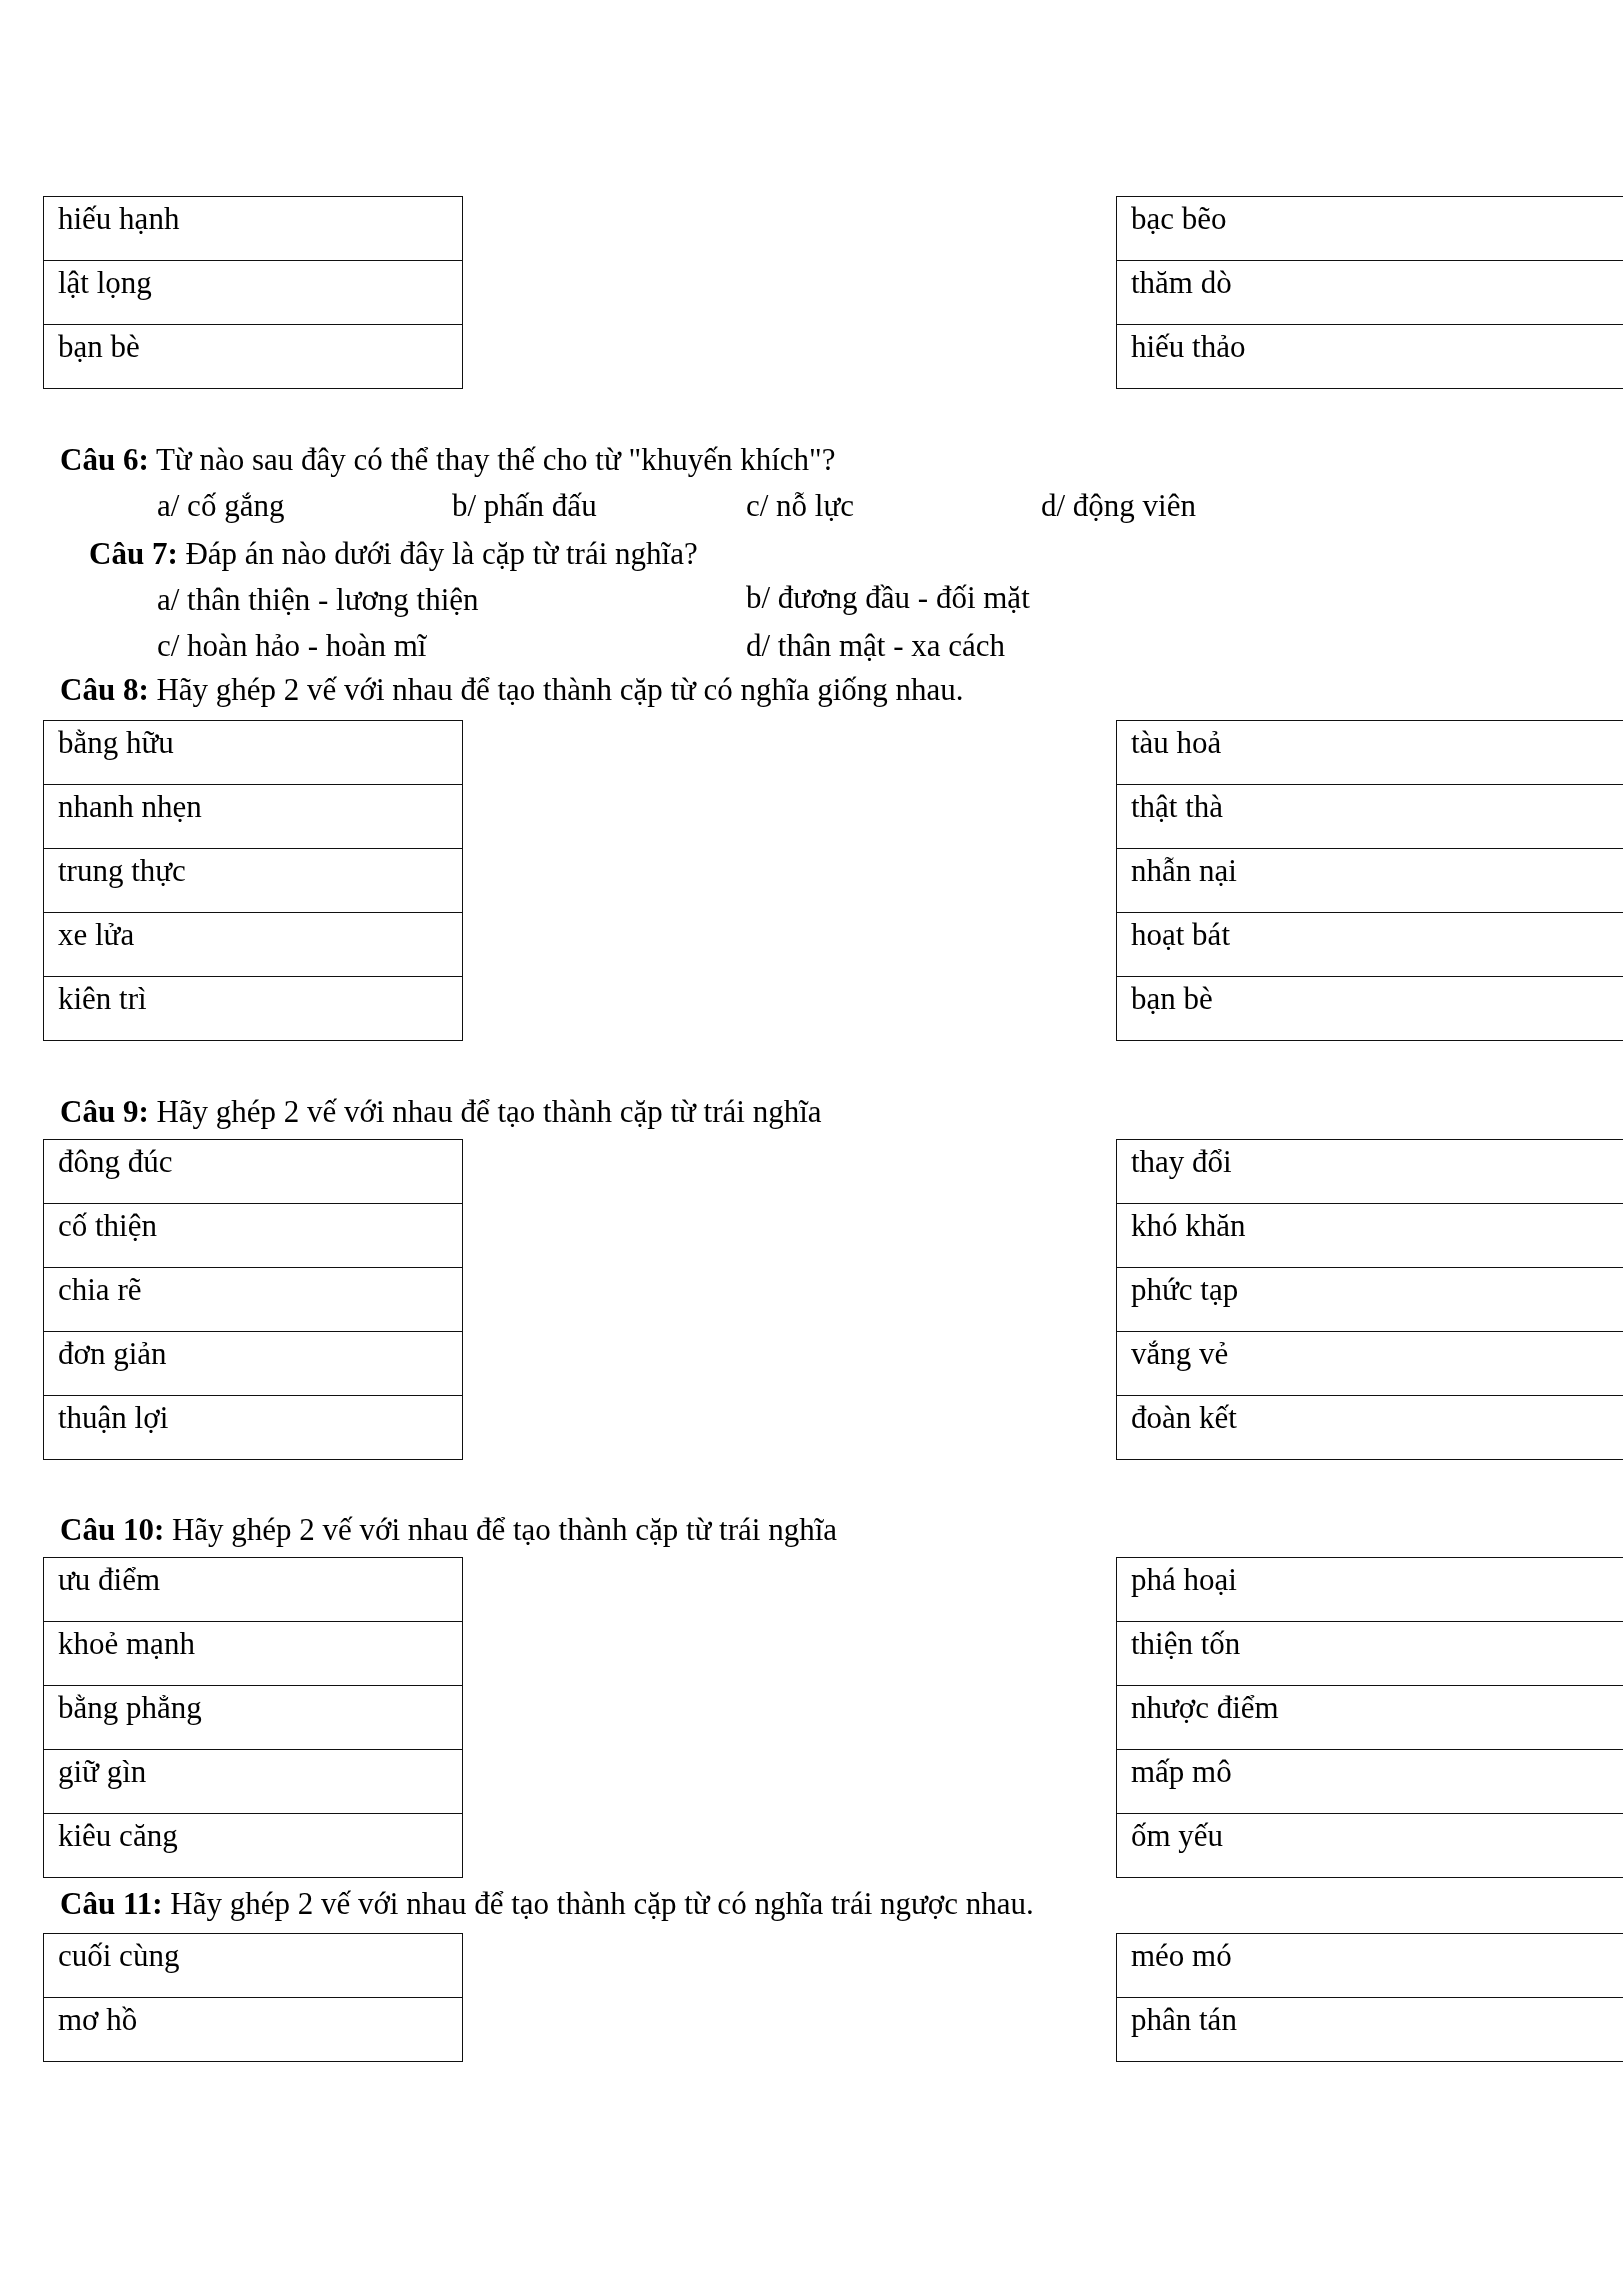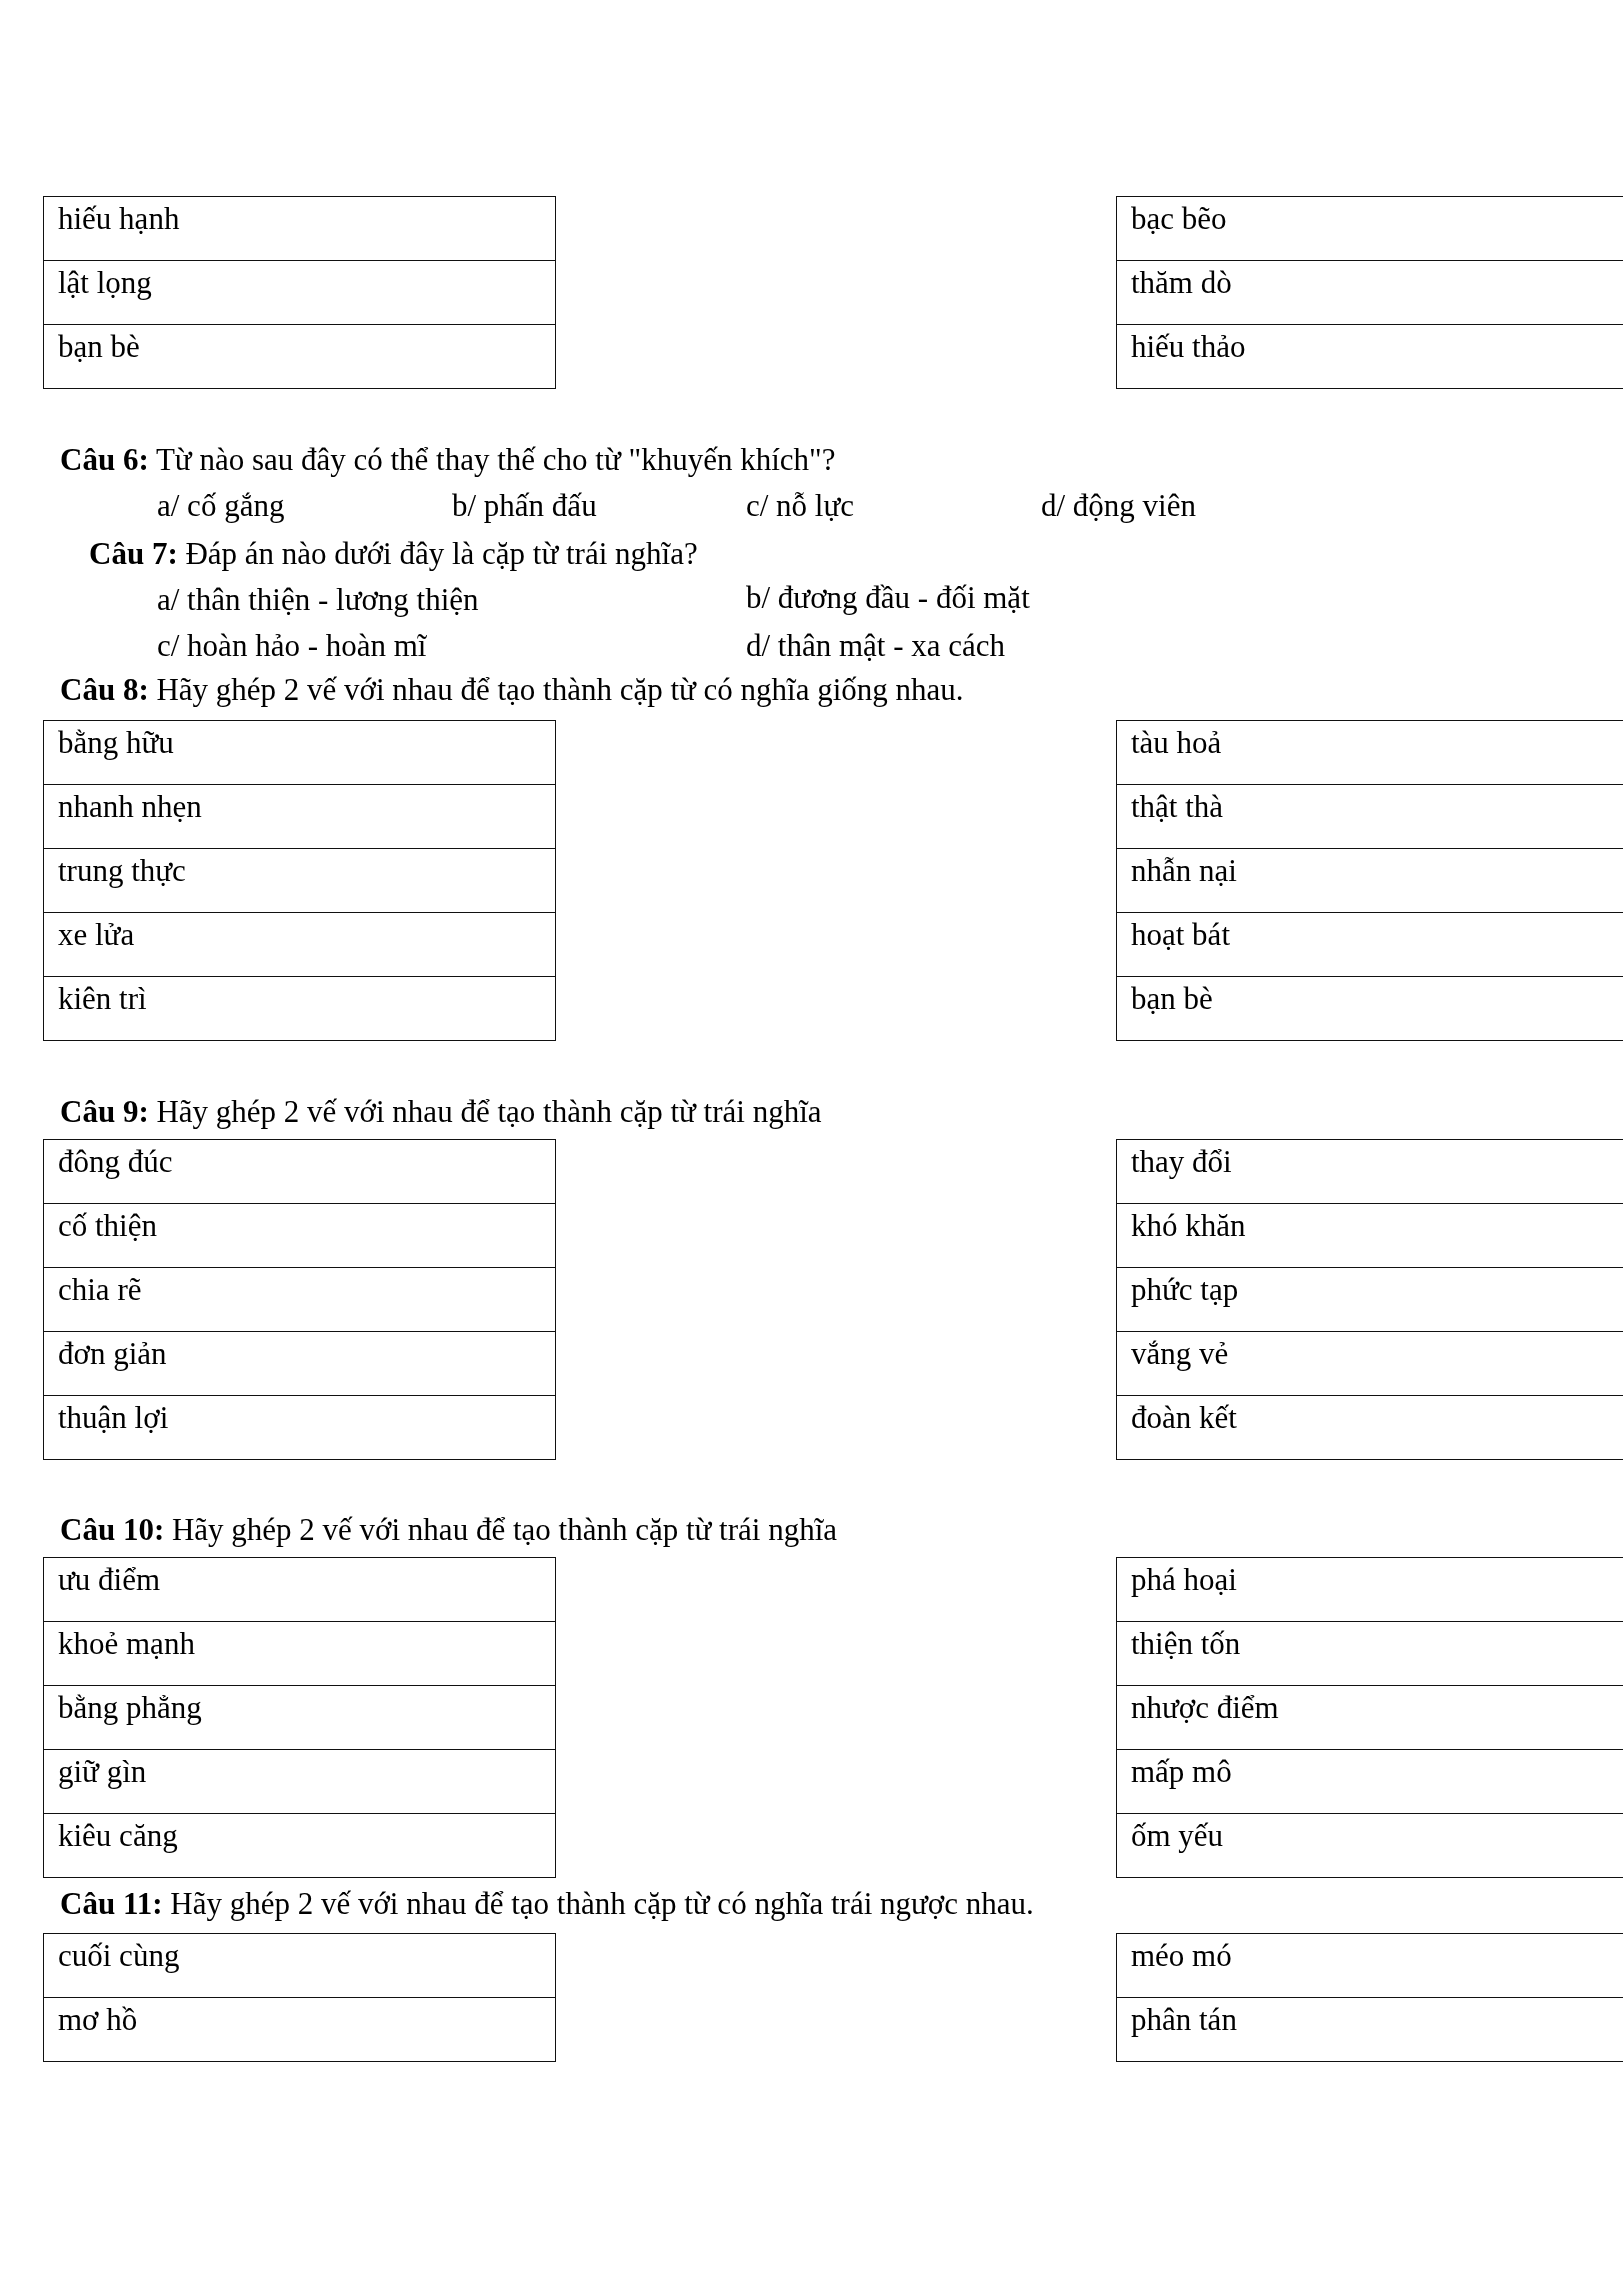--- a/index.html
+++ b/index.html
@@ -15,21 +15,21 @@
   }
   .line .q { font-weight: bold; }
   .opt {
     position: absolute; height: 36px; line-height: 36px; white-space: nowrap;
   }
   .tbl {
     position: absolute;
     border-collapse: collapse;
     table-layout: fixed;
   }
-  .tbl.left { left: 43px; width: 513px; }
+  .tbl.left { left: 43px; width: 420px; }
   .tbl.right { left: 1116px; width: 510px; }
   .tbl td {
     border: 1.6px solid #111111;
     height: 64px;
     padding: 0 0 0 14px;
     vertical-align: top;
     box-sizing: border-box;
   }
   .tbl td span {
     display: block; height: 36px; line-height: 36px; margin-top: 3.9px; white-space: nowrap;

